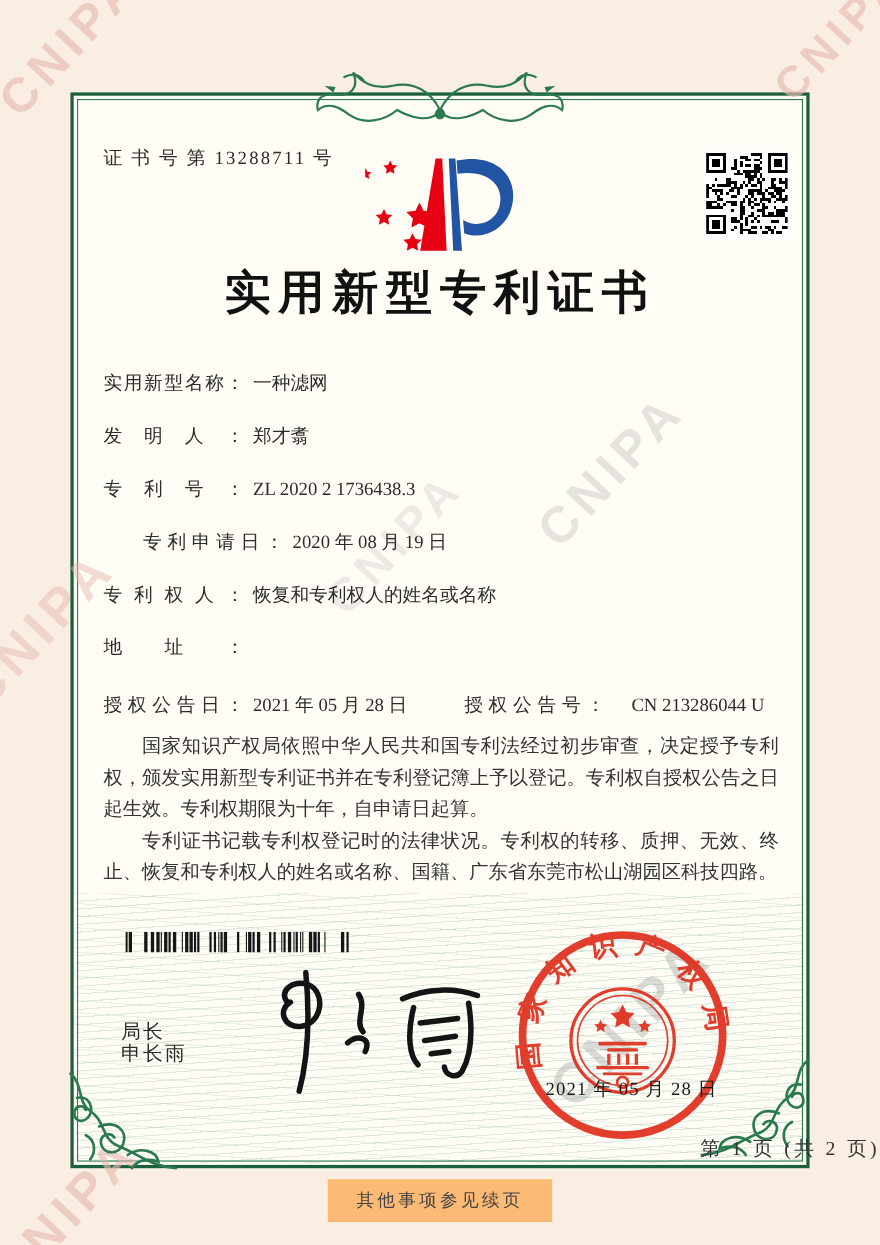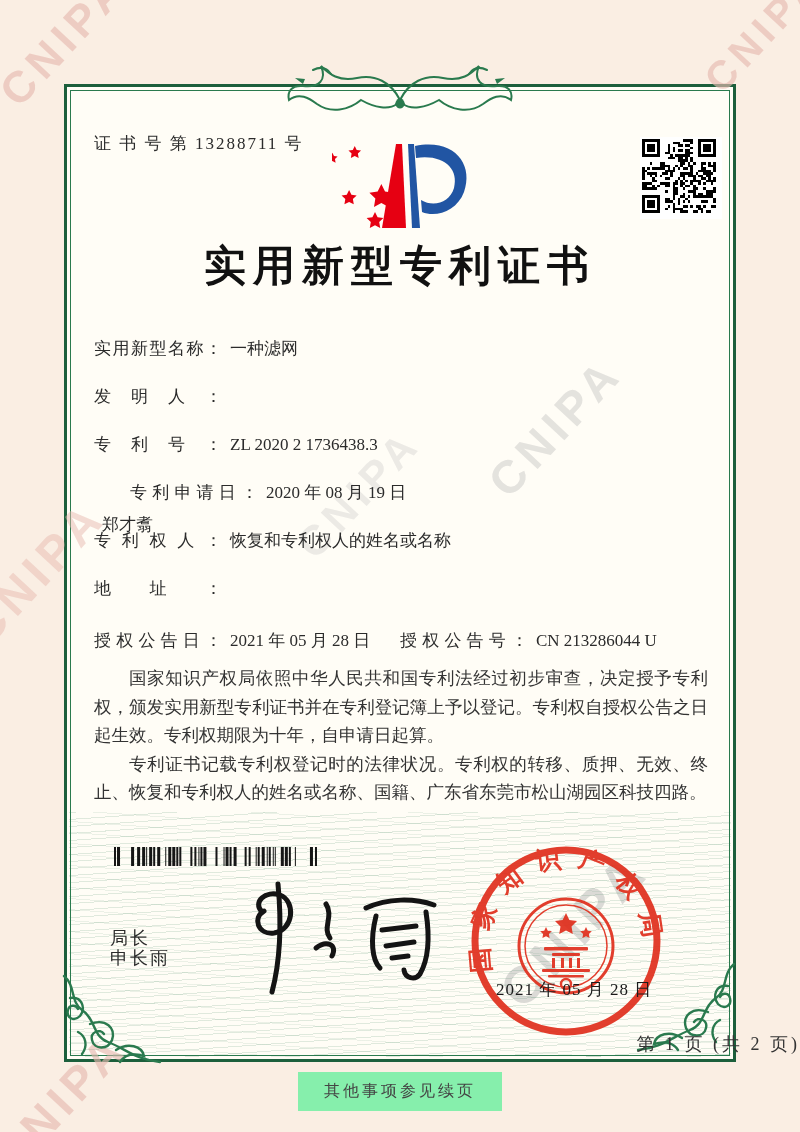--- a/index.html
+++ b/index.html
@@ -21,38 +21,38 @@
   
   .cert-no{position:absolute;left:94px;top:132px;font-size:17px;letter-spacing:2px;}
   .logo{position:absolute;left:332px;top:120px;width:152px;height:114px;}
   .qr{position:absolute;left:640px;top:137px;width:78px;height:78px;background:#fff;padding:2px;}
   .title{position:absolute;left:0;right:0;top:238px;text-align:center;font-size:42px;font-weight:bold;
          letter-spacing:7px;color:#111;}
   
   .field-row{position:absolute;left:94px;width:560px;font-size:17px;line-height:26px;display:flex;}
   .f-label{display:inline-block;width:128px;flex:0 0 128px;text-align:justify;text-align-last:justify;}
   .f-value{margin-left:8px;flex:1;}
-  .grant-no-pair{position:absolute;left:306px;top:0;display:flex;width:300px;}
+  .grant-no-pair{position:absolute;left:328px;top:0;display:flex;width:300px;gap:16px;}
   
   .paras{position:absolute;left:94px;top:664px;width:614px;font-size:17.5px;line-height:28.5px;
          text-align:justify;color:#333;}
   .paras p{margin:0;text-indent:2em;}
   
   .barcode{position:absolute;left:114px;top:847px;width:206px;height:19px;}
   
   .officer{position:absolute;left:110px;font-size:18px;letter-spacing:2px;}
   .sig{position:absolute;left:228px;top:878px;width:215px;height:118px;}
   
   .seal{position:absolute;left:468px;top:843px;width:196px;height:196px;z-index:3;}
   .seal-date{position:absolute;left:496px;top:978px;width:180px;font-size:17px;color:#1a1a1a;
              letter-spacing:1px;z-index:4;white-space:nowrap;}
   
   .page-footer{position:absolute;left:0;right:0;top:1032px;text-align:right;font-size:18px;
                letter-spacing:3px;color:#333;padding-left:16px;}
-  .note{position:absolute;left:50%;top:1072px;transform:translateX(-50%);background:#86efac;
+  .note{position:absolute;left:50%;top:1072px;transform:translateX(-50%);background:#fdba74;
         padding:9px 26px;font-size:16px;letter-spacing:3px;color:#444;z-index:2;}
   .ornament{position:absolute;z-index:2;pointer-events:none;}
 </style>
 </head>
 <body>
 
 <div class="page">
 
   <div class="wm pink" style="left:-18px;top:14px;font-size:44px;">CNIPA</div>
   <div class="wm pink" style="left:688px;top:8px;font-size:40px;">CNIPA</div>
@@ -125,21 +125,21 @@
         <path id="qr-cells" fill="#000" d="M16 0h1v1h-1zM17 0h1v1h-1zM18 0h1v1h-1zM19 0h1v1h-1zM12 1h1v1h-1zM13 1h1v1h-1zM14 1h1v1h-1zM19 1h1v1h-1zM10 2h1v1h-1zM14 2h1v1h-1zM15 2h1v1h-1zM17 2h1v1h-1zM18 2h1v1h-1zM10 3h1v1h-1zM12 3h1v1h-1zM19 3h1v1h-1zM10 4h1v1h-1zM12 4h1v1h-1zM14 4h1v1h-1zM15 4h1v1h-1zM17 4h1v1h-1zM18 4h1v1h-1zM9 5h1v1h-1zM10 5h1v1h-1zM17 5h1v1h-1zM18 5h1v1h-1zM19 5h1v1h-1zM11 6h1v1h-1zM13 6h1v1h-1zM14 6h1v1h-1zM15 6h1v1h-1zM16 6h1v1h-1zM17 6h1v1h-1zM18 6h1v1h-1zM10 7h1v1h-1zM11 7h1v1h-1zM12 7h1v1h-1zM14 7h1v1h-1zM15 7h1v1h-1zM17 7h1v1h-1zM19 7h1v1h-1zM14 8h1v1h-1zM15 8h1v1h-1zM16 8h1v1h-1zM17 8h1v1h-1zM19 8h1v1h-1zM3 9h1v1h-1zM7 9h1v1h-1zM8 9h1v1h-1zM15 9h1v1h-1zM16 9h1v1h-1zM18 9h1v1h-1zM20 9h1v1h-1zM23 9h1v1h-1zM24 9h1v1h-1zM26 9h1v1h-1zM28 9h1v1h-1zM7 10h1v1h-1zM8 10h1v1h-1zM9 10h1v1h-1zM10 10h1v1h-1zM13 10h1v1h-1zM15 10h1v1h-1zM18 10h1v1h-1zM19 10h1v1h-1zM23 10h1v1h-1zM26 10h1v1h-1zM27 10h1v1h-1zM28 10h1v1h-1zM0 11h1v1h-1zM2 11h1v1h-1zM4 11h1v1h-1zM5 11h1v1h-1zM6 11h1v1h-1zM7 11h1v1h-1zM8 11h1v1h-1zM10 11h1v1h-1zM12 11h1v1h-1zM14 11h1v1h-1zM16 11h1v1h-1zM17 11h1v1h-1zM19 11h1v1h-1zM23 11h1v1h-1zM24 11h1v1h-1zM28 11h1v1h-1zM0 12h1v1h-1zM1 12h1v1h-1zM9 12h1v1h-1zM10 12h1v1h-1zM11 12h1v1h-1zM12 12h1v1h-1zM19 12h1v1h-1zM22 12h1v1h-1zM23 12h1v1h-1zM24 12h1v1h-1zM25 12h1v1h-1zM26 12h1v1h-1zM28 12h1v1h-1zM0 13h1v1h-1zM2 13h1v1h-1zM3 13h1v1h-1zM4 13h1v1h-1zM5 13h1v1h-1zM8 13h1v1h-1zM9 13h1v1h-1zM11 13h1v1h-1zM15 13h1v1h-1zM16 13h1v1h-1zM17 13h1v1h-1zM18 13h1v1h-1zM19 13h1v1h-1zM21 13h1v1h-1zM24 13h1v1h-1zM25 13h1v1h-1zM26 13h1v1h-1zM27 13h1v1h-1zM0 14h1v1h-1zM3 14h1v1h-1zM5 14h1v1h-1zM7 14h1v1h-1zM11 14h1v1h-1zM15 14h1v1h-1zM16 14h1v1h-1zM18 14h1v1h-1zM19 14h1v1h-1zM20 14h1v1h-1zM22 14h1v1h-1zM23 14h1v1h-1zM25 14h1v1h-1zM26 14h1v1h-1zM0 15h1v1h-1zM4 15h1v1h-1zM9 15h1v1h-1zM10 15h1v1h-1zM14 15h1v1h-1zM16 15h1v1h-1zM20 15h1v1h-1zM23 15h1v1h-1zM24 15h1v1h-1zM26 15h1v1h-1zM28 15h1v1h-1zM4 16h1v1h-1zM5 16h1v1h-1zM13 16h1v1h-1zM15 16h1v1h-1zM17 16h1v1h-1zM19 16h1v1h-1zM20 16h1v1h-1zM21 16h1v1h-1zM22 16h1v1h-1zM25 16h1v1h-1zM26 16h1v1h-1zM27 16h1v1h-1zM28 16h1v1h-1zM0 17h1v1h-1zM1 17h1v1h-1zM2 17h1v1h-1zM3 17h1v1h-1zM7 17h1v1h-1zM8 17h1v1h-1zM9 17h1v1h-1zM10 17h1v1h-1zM12 17h1v1h-1zM13 17h1v1h-1zM15 17h1v1h-1zM16 17h1v1h-1zM19 17h1v1h-1zM22 17h1v1h-1zM24 17h1v1h-1zM27 17h1v1h-1zM0 18h1v1h-1zM1 18h1v1h-1zM4 18h1v1h-1zM6 18h1v1h-1zM9 18h1v1h-1zM10 18h1v1h-1zM12 18h1v1h-1zM15 18h1v1h-1zM17 18h1v1h-1zM18 18h1v1h-1zM20 18h1v1h-1zM0 19h1v1h-1zM1 19h1v1h-1zM2 19h1v1h-1zM3 19h1v1h-1zM4 19h1v1h-1zM5 19h1v1h-1zM12 19h1v1h-1zM13 19h1v1h-1zM16 19h1v1h-1zM20 19h1v1h-1zM21 19h1v1h-1zM24 19h1v1h-1zM28 19h1v1h-1zM9 20h1v1h-1zM12 20h1v1h-1zM13 20h1v1h-1zM18 20h1v1h-1zM19 20h1v1h-1zM20 20h1v1h-1zM25 20h1v1h-1zM26 20h1v1h-1zM27 20h1v1h-1zM28 20h1v1h-1zM12 21h1v1h-1zM13 21h1v1h-1zM16 21h1v1h-1zM20 21h1v1h-1zM22 21h1v1h-1zM23 21h1v1h-1zM25 21h1v1h-1zM26 21h1v1h-1zM27 21h1v1h-1zM12 22h1v1h-1zM15 22h1v1h-1zM16 22h1v1h-1zM18 22h1v1h-1zM20 22h1v1h-1zM21 22h1v1h-1zM22 22h1v1h-1zM23 22h1v1h-1zM24 22h1v1h-1zM25 22h1v1h-1zM26 22h1v1h-1zM27 22h1v1h-1zM9 23h1v1h-1zM10 23h1v1h-1zM12 23h1v1h-1zM14 23h1v1h-1zM17 23h1v1h-1zM28 23h1v1h-1zM9 24h1v1h-1zM10 24h1v1h-1zM11 24h1v1h-1zM14 24h1v1h-1zM16 24h1v1h-1zM18 24h1v1h-1zM23 24h1v1h-1zM24 24h1v1h-1zM25 24h1v1h-1zM28 24h1v1h-1zM12 25h1v1h-1zM14 25h1v1h-1zM10 26h1v1h-1zM12 26h1v1h-1zM16 26h1v1h-1zM17 26h1v1h-1zM19 26h1v1h-1zM21 26h1v1h-1zM22 26h1v1h-1zM24 26h1v1h-1zM27 26h1v1h-1zM28 26h1v1h-1zM9 27h1v1h-1zM12 27h1v1h-1zM13 27h1v1h-1zM14 27h1v1h-1zM15 27h1v1h-1zM22 27h1v1h-1zM23 27h1v1h-1zM12 28h1v1h-1zM15 28h1v1h-1zM16 28h1v1h-1zM17 28h1v1h-1zM20 28h1v1h-1zM21 28h1v1h-1zM23 28h1v1h-1zM25 28h1v1h-1zM26 28h1v1h-1z"></path>
       </svg>
     </div>
 
     <div class="title">实用新型专利证书</div>
 
     <div class="field-row" style="top:336px;">
       <span class="f-label">实用新型名称：</span>
       <span class="f-value">一种滤网</span>
     </div>
-    <div class="field-row" style="top:384px;flex-direction:column;">
+    <div class="field-row" style="top:384px;">
       <span class="f-label">发明人：</span>
       <span class="f-value">郑才翥</span>
     </div>
     <div class="field-row" style="top:432px;">
       <span class="f-label">专利号：</span>
       <span class="f-value">ZL 2020 2 1736438.3</span>
     </div>
     <div class="field-row" style="top:480px;margin-left:36px;">
       <span class="f-label">专利申请日：</span>
       <span class="f-value">2020 年 08 月 19 日</span>

